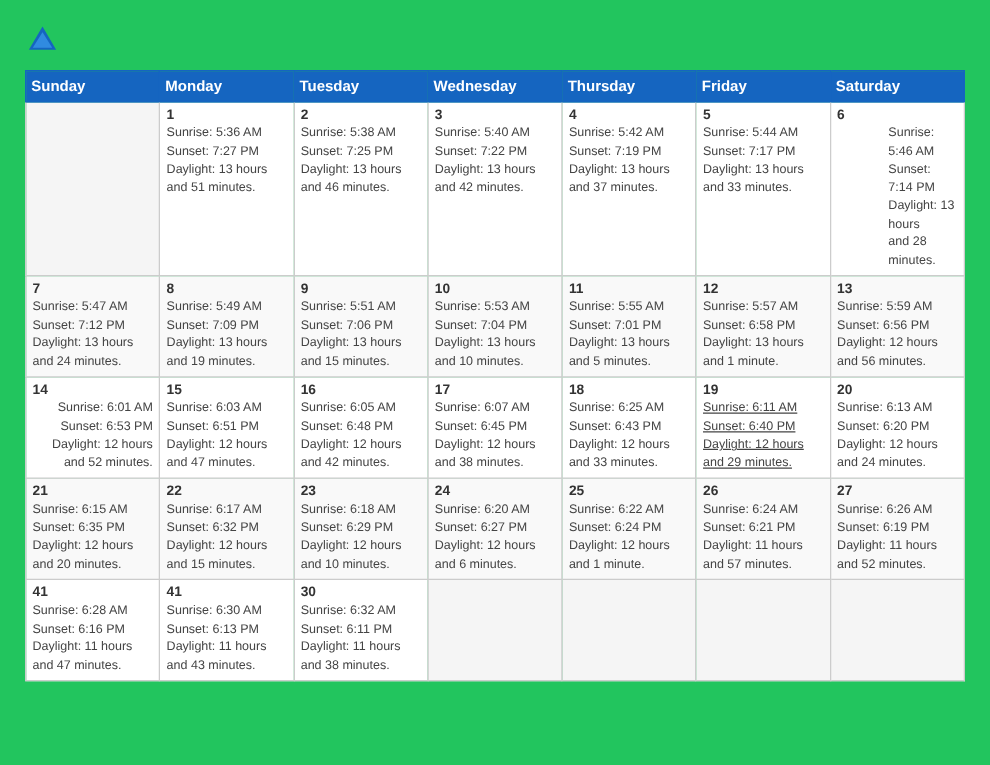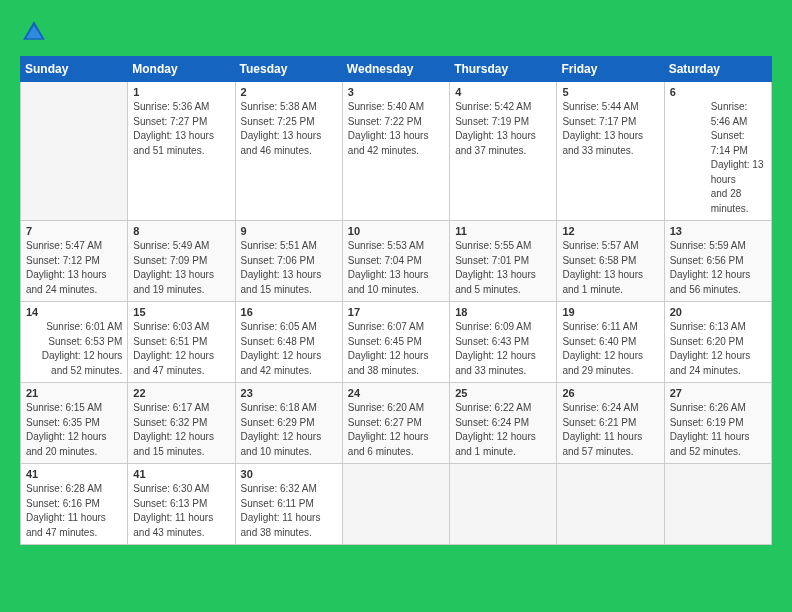--- a/index.html
+++ b/index.html
@@ -247,28 +247,28 @@
           </td>
           <td>
             <span class="day-number">17</span>
             <div class="day-info" style="white-space: pre-line;">Sunrise: 6:07 AM
 Sunset: 6:45 PM
 Daylight: 12 hours
 and 38 minutes.</div>
           </td>
           <td>
             <span class="day-number">18</span>
-            <div class="day-info" style="white-space: pre-line;">Sunrise: 6:09 AM
+            <div class="day-info" style="white-space: pre-line;">Sunrise: 6:25 AM
 Sunset: 6:43 PM
 Daylight: 12 hours
 and 33 minutes.</div>
           </td>
           <td>
             <span class="day-number">19</span>
-            <div class="day-info" style="white-space: pre-line;">Sunrise: 6:11 AM
+            <div class="day-info" style="white-space: pre-line; text-decoration: underline;">Sunrise: 6:11 AM
 Sunset: 6:40 PM
 Daylight: 12 hours
 and 29 minutes.</div>
           </td>
           <td>
             <span class="day-number">20</span>
             <div class="day-info" style="white-space: pre-line;">Sunrise: 6:13 AM
 Sunset: 6:20 PM
 Daylight: 12 hours
 and 24 minutes.</div>

